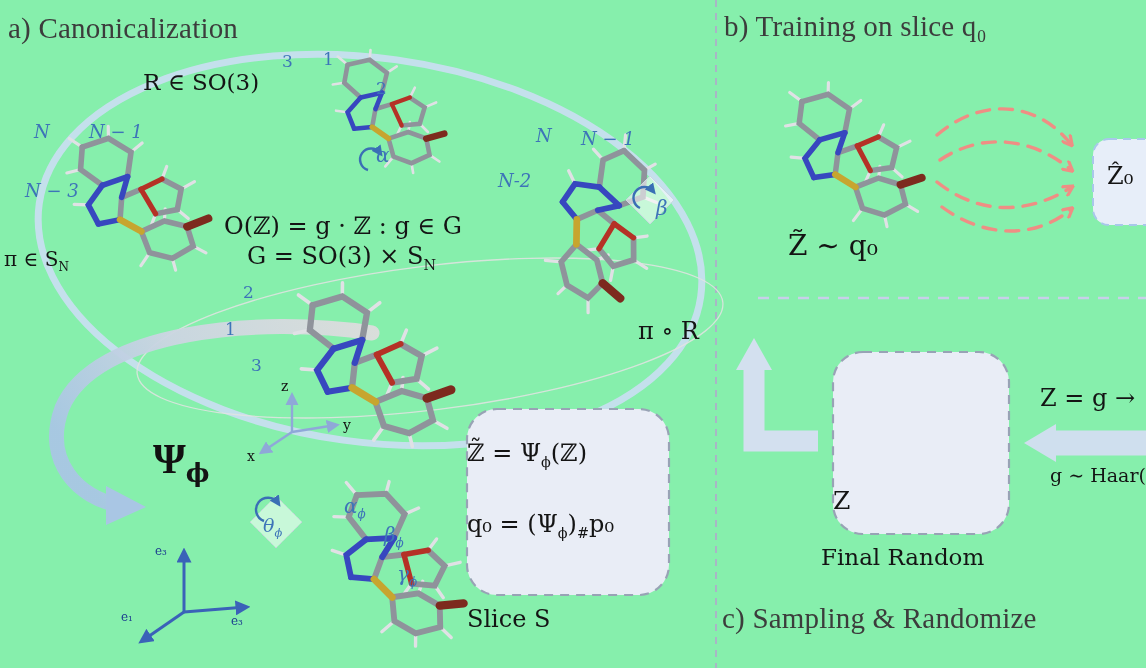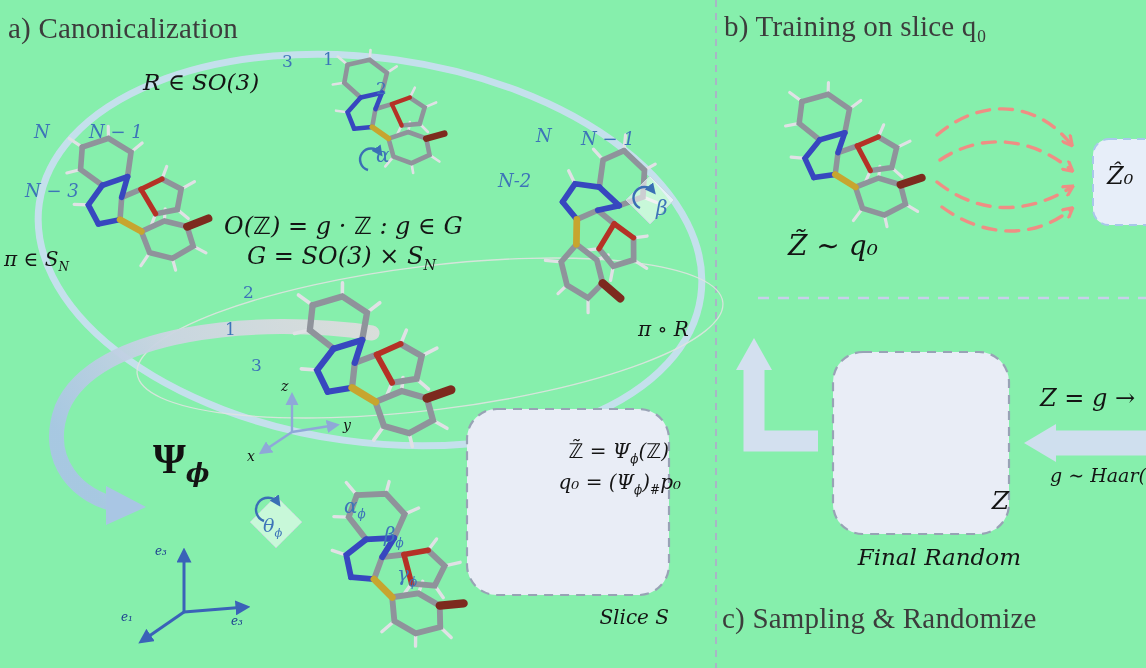--- a/index.html
+++ b/index.html
@@ -2,28 +2,28 @@
 <html><head>
 <meta charset="utf-8">
 <style>
   *{margin:0;padding:0;box-sizing:border-box}
   html,body{background:#fff}
   .stage{position:relative;width:1146px;height:668px;background:#86efac;overflow:hidden;
          font-family:"Liberation Serif",serif}
   .stage svg.bg{position:absolute;left:0;top:0;width:1146px;height:668px}
   .lbl{position:absolute;white-space:nowrap;line-height:1.12;color:#1a1a1a}
   .t-title{font-size:29px;color:#3c3c3c;letter-spacing:.2px}
-  .t-math{font-family:"DejaVu Serif","DejaVu Sans",serif;font-style:italic;color:#141414}
+  .t-math{font-family:"DejaVu Serif","DejaVu Sans",serif;color:#141414}
   .t-blue{color:#3d74b8;font-family:"DejaVu Serif","DejaVu Sans",serif}
   .i{font-style:italic}
   .bold{font-weight:bold}
-  .center{text-align:right}
+  .center{text-align:left}
   sub{font-size:60%;line-height:0}
   .sz17{font-size:17px}.sz18{font-size:18px}.sz19{font-size:19px}.sz20{font-size:20px}
-  .sz21{font-size:24px}.sz23{font-size:23px}.sz24{font-size:20px}.sz25{font-size:25px}
+  .sz21{font-size:24px}.sz23{font-size:23px}.sz24{font-size:24px}.sz25{font-size:25px}
   .sz26{font-size:24px}.sz27{font-size:28px}.sz14{font-size:14px}
   .sz16{font-size:12px}.sz42{font-size:42px}
 </style>
 </head>
 <body>
 
 <div class="stage">
 
   <svg class="bg" viewBox="0 0 1146 668">
     <defs>
@@ -178,21 +178,21 @@
   <div class="lbl t-blue i sz19" style="left:263px;top:515px"><span>θ</span><sub>ϕ</sub></div>
   <div class="lbl t-blue i sz20" style="left:344px;top:495px"><span>α</span><sub>ϕ</sub></div>
   <div class="lbl t-blue i sz20" style="left:384px;top:524px"><span>β</span><sub>ϕ</sub></div>
   <div class="lbl t-blue i sz20" style="left:397px;top:563px"><span>γ</span><sub>ϕ</sub></div>
 
   <div class="lbl t-math sz16" style="left:155px;top:545px;color:#1d3f8f">e₃</div>
   <div class="lbl t-math sz16" style="left:121px;top:611px;color:#1d3f8f">e₁</div>
   <div class="lbl t-math sz16" style="left:231px;top:615px;color:#1d3f8f">e₃</div>
 
   <div class="lbl t-math sz24 center" style="left:467px;top:440px;width:202px"><span>ℤ̃ = Ψ</span><sub>ϕ</sub><span>(ℤ)</span></div>
-  <div class="lbl t-math sz24 center" style="left:467px;top:471px;width:214px"><span>q₀ = (Ψ</span><sub>ϕ</sub><span>)</span><sub>#</sub><span>p₀</span></div>
+  <div class="lbl t-math sz24 center" style="left:467px;top:511px;width:214px"><span>q₀ = (Ψ</span><sub>ϕ</sub><span>)</span><sub>#</sub><span>p₀</span></div>
   <div class="lbl t-math sz24 center" style="left:467px;top:606px;width:202px">Slice S</div>
 
   <div class="lbl t-title" style="left:724px;top:10px">b) Training on slice q₀</div>
   <div class="lbl t-math sz27" style="left:788px;top:230px">Z̃ ∼ q₀</div>
   <div class="lbl t-math sz26" style="left:1107px;top:163px">Ẑ₀</div>
 
   <div class="lbl t-math sz21" style="left:1040px;top:385px">Z = g →</div>
   <div class="lbl t-math sz19" style="left:1050px;top:465px">g ∼ Haar(</div>
   <div class="lbl t-math sz25 center" style="left:833px;top:487px;width:176px">Z</div>
   <div class="lbl t-math sz23 center" style="left:821px;top:545px;width:200px">Final Random</div>

